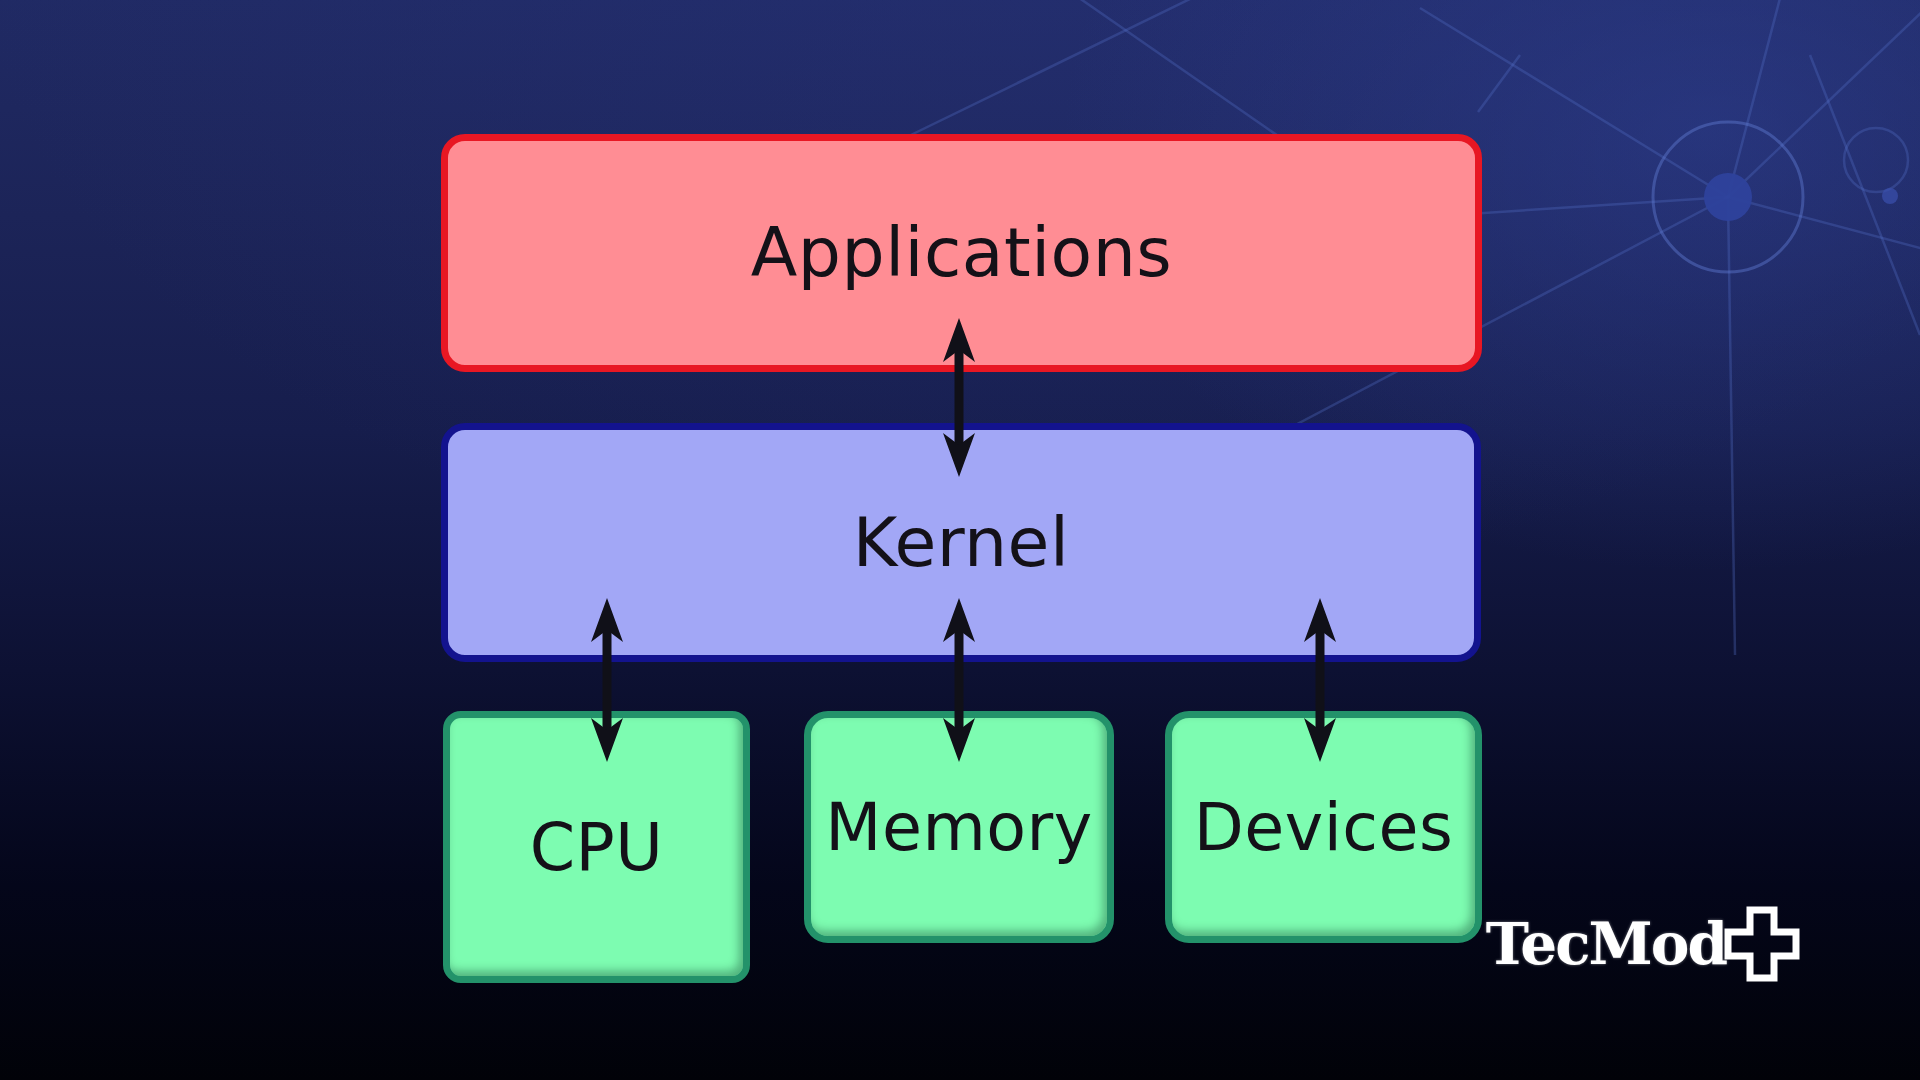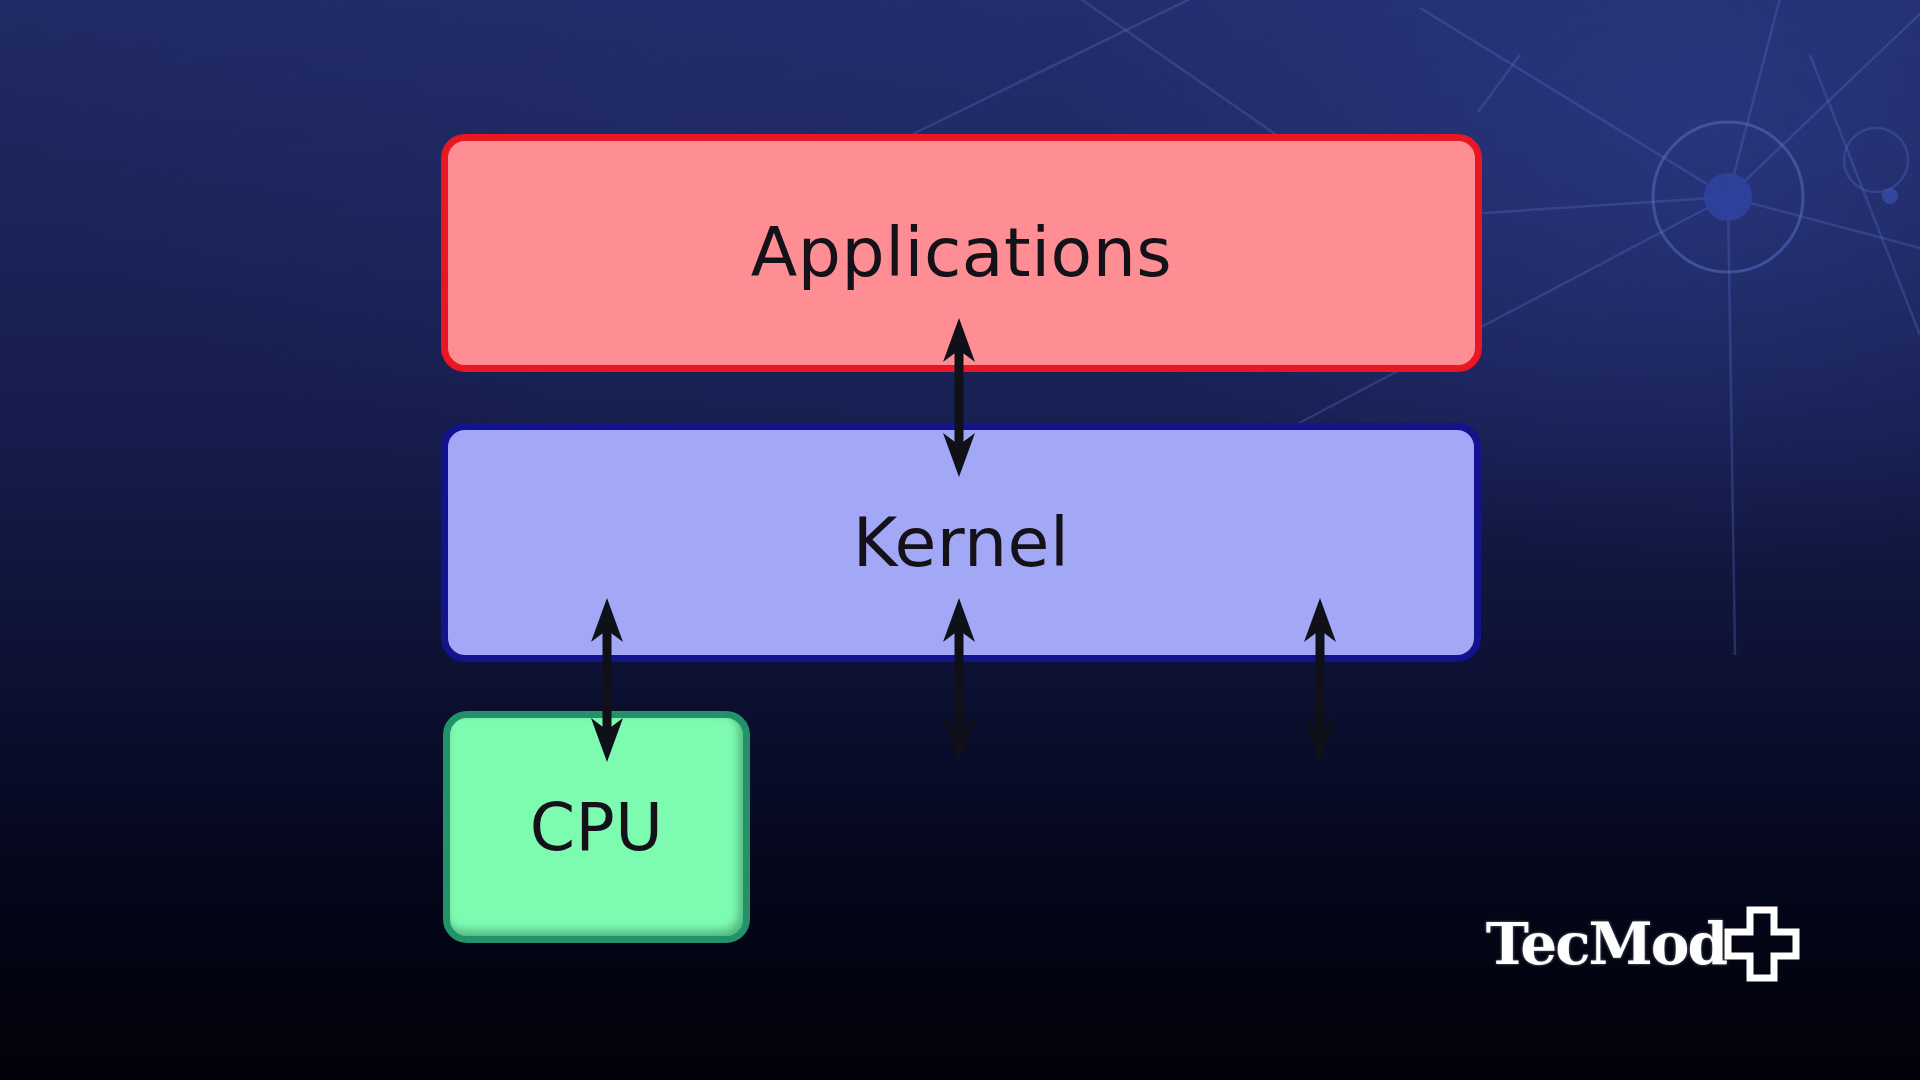--- a/index.html
+++ b/index.html
@@ -40,21 +40,21 @@
   .node-kernel {
     left: 441px; top: 423px; width: 1040px; height: 239px;
     background: #a2a7f6; border-color: #13138e;
     font-size: 68px;
   }
   .node-green {
     background: #7dfcb1; border-color: #23926a;
     box-shadow: inset -4px -5px 10px rgba(2,40,28,0.35);
     font-size: 65px;
   }
-  .node-cpu     { left: 443px;  top: 711px; width: 307px; height: 232px; }
+  .node-cpu     { left: 443px;  top: 711px; width: 307px; height: 272px; border-radius: 18px; }
   .node-memory  { left: 804px;  top: 711px; width: 310px; height: 232px; }
   .node-devices { left: 1165px; top: 711px; width: 317px; height: 232px; }
 
   .watermark {
     position: absolute;
     right: 116px; bottom: 94px;
     display: flex;
     align-items: center;
     justify-content: flex-end;
   }
@@ -99,21 +99,27 @@
   </div>
 
   <div class="node node-applications">
     <span>Applications</span>
   </div>
 
   <div class="node node-green node-cpu">
     <span>CPU</span>
   </div>
 
+  <div class="node node-green node-memory">
+    <span>Memory</span>
+  </div>
 
+  <div class="node node-green node-devices">
+    <span>Devices</span>
+  </div>
 
   <svg class="arrows" viewBox="0 0 1920 1080" aria-hidden="true">
     <g fill="#101018" stroke="none">
       <rect x="954.5" y="350" width="9" height="96"></rect>
       <path d="M959 318 L975 362 L959 350 L943 362 Z"></path>
       <path d="M959 477 L975 433 L959 445 L943 433 Z"></path>
     </g>
     <g fill="#101018" stroke="none">
       <rect x="602.5" y="630" width="9" height="100"></rect>
       <path d="M607 598 L623 642 L607 630 L591 642 Z"></path>

